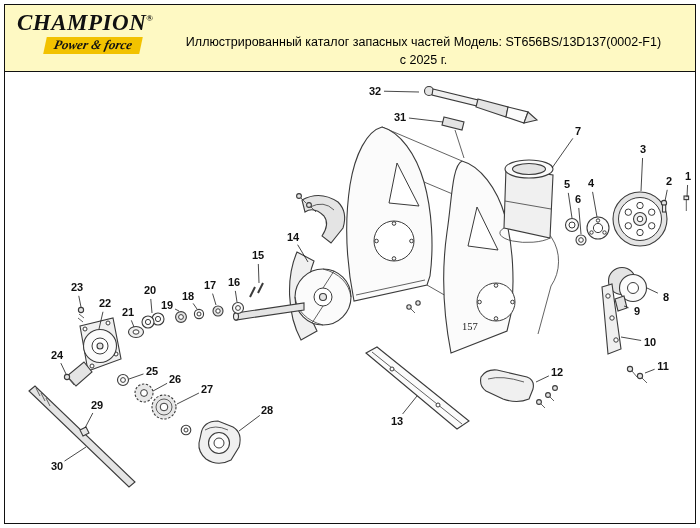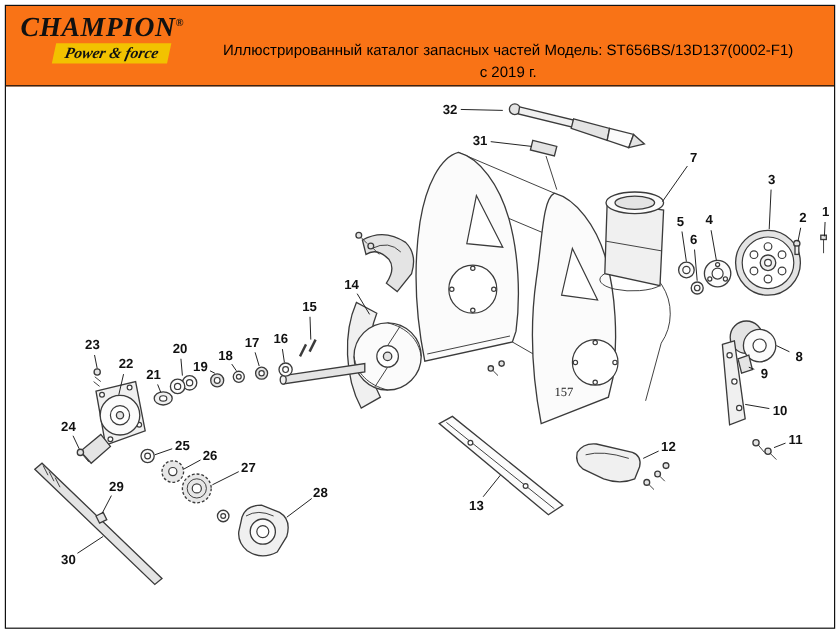--- a/index.html
+++ b/index.html
@@ -1,20 +1,20 @@
 <!DOCTYPE html>
 <html><head>
 <meta charset="utf-8">
 <style>
   html,body{margin:0;padding:0;background:#ffffff;}
   .page{position:relative;width:700px;height:528px;background:#fff;overflow:hidden;
         font-family:"Liberation Sans",sans-serif;color:#000;}
   .frame{position:absolute;left:4px;top:4px;right:4px;bottom:4px;border:1.5px solid #111;}
   .diagram-svg{position:absolute;left:0;top:0;width:700px;height:528px;}
-  .header{position:absolute;left:5px;top:5px;right:5px;height:66px;border-bottom:1.5px solid #111;background:#f97316;}
+  .header{position:absolute;left:5px;top:5px;right:5px;height:66px;border-bottom:1.5px solid #111;background:#fef9c3;}
   .logo{position:absolute;left:12px;top:5px;width:150px;}
   .logo-brand{font-family:"Liberation Serif",serif;font-weight:bold;font-style:italic;
               font-size:23px;letter-spacing:.5px;color:#111;line-height:1.1;white-space:nowrap;}
   .logo-brand sup{font-size:9px;font-style:normal;vertical-align:super;}
   .logo-tagline{display:inline-block;margin-left:28px;margin-top:1px;padding:0 9px 1px 9px;
                 transform:skew(-12deg);font-family:"Liberation Serif",serif;font-style:italic;
                 font-weight:bold;font-size:13px;color:#111;}
   .title{position:absolute;left:155px;right:8px;top:28px;text-align:center;
          font-size:12.5px;line-height:1.45;color:#000;}
   
@@ -319,17 +319,17 @@
 
   <header class="header">
     <div class="logo">
       <div class="logo-brand" style="color: rgb(17, 17, 17);">
         <span>CHAMPION</span><sup>®</sup>
       </div>
       <div class="logo-tagline" style="background: rgb(242, 194, 0);">Power &amp; force</div>
     </div>
     <div class="title">
       <div>Иллюстрированный каталог запасных частей Модель: ST656BS/13D137(0002-F1)</div>
-      <div>с 2019 г.</div>
+      <div>с 2025 г.</div>
     </div>
   </header>
 
 </div>
 
 </body></html>

